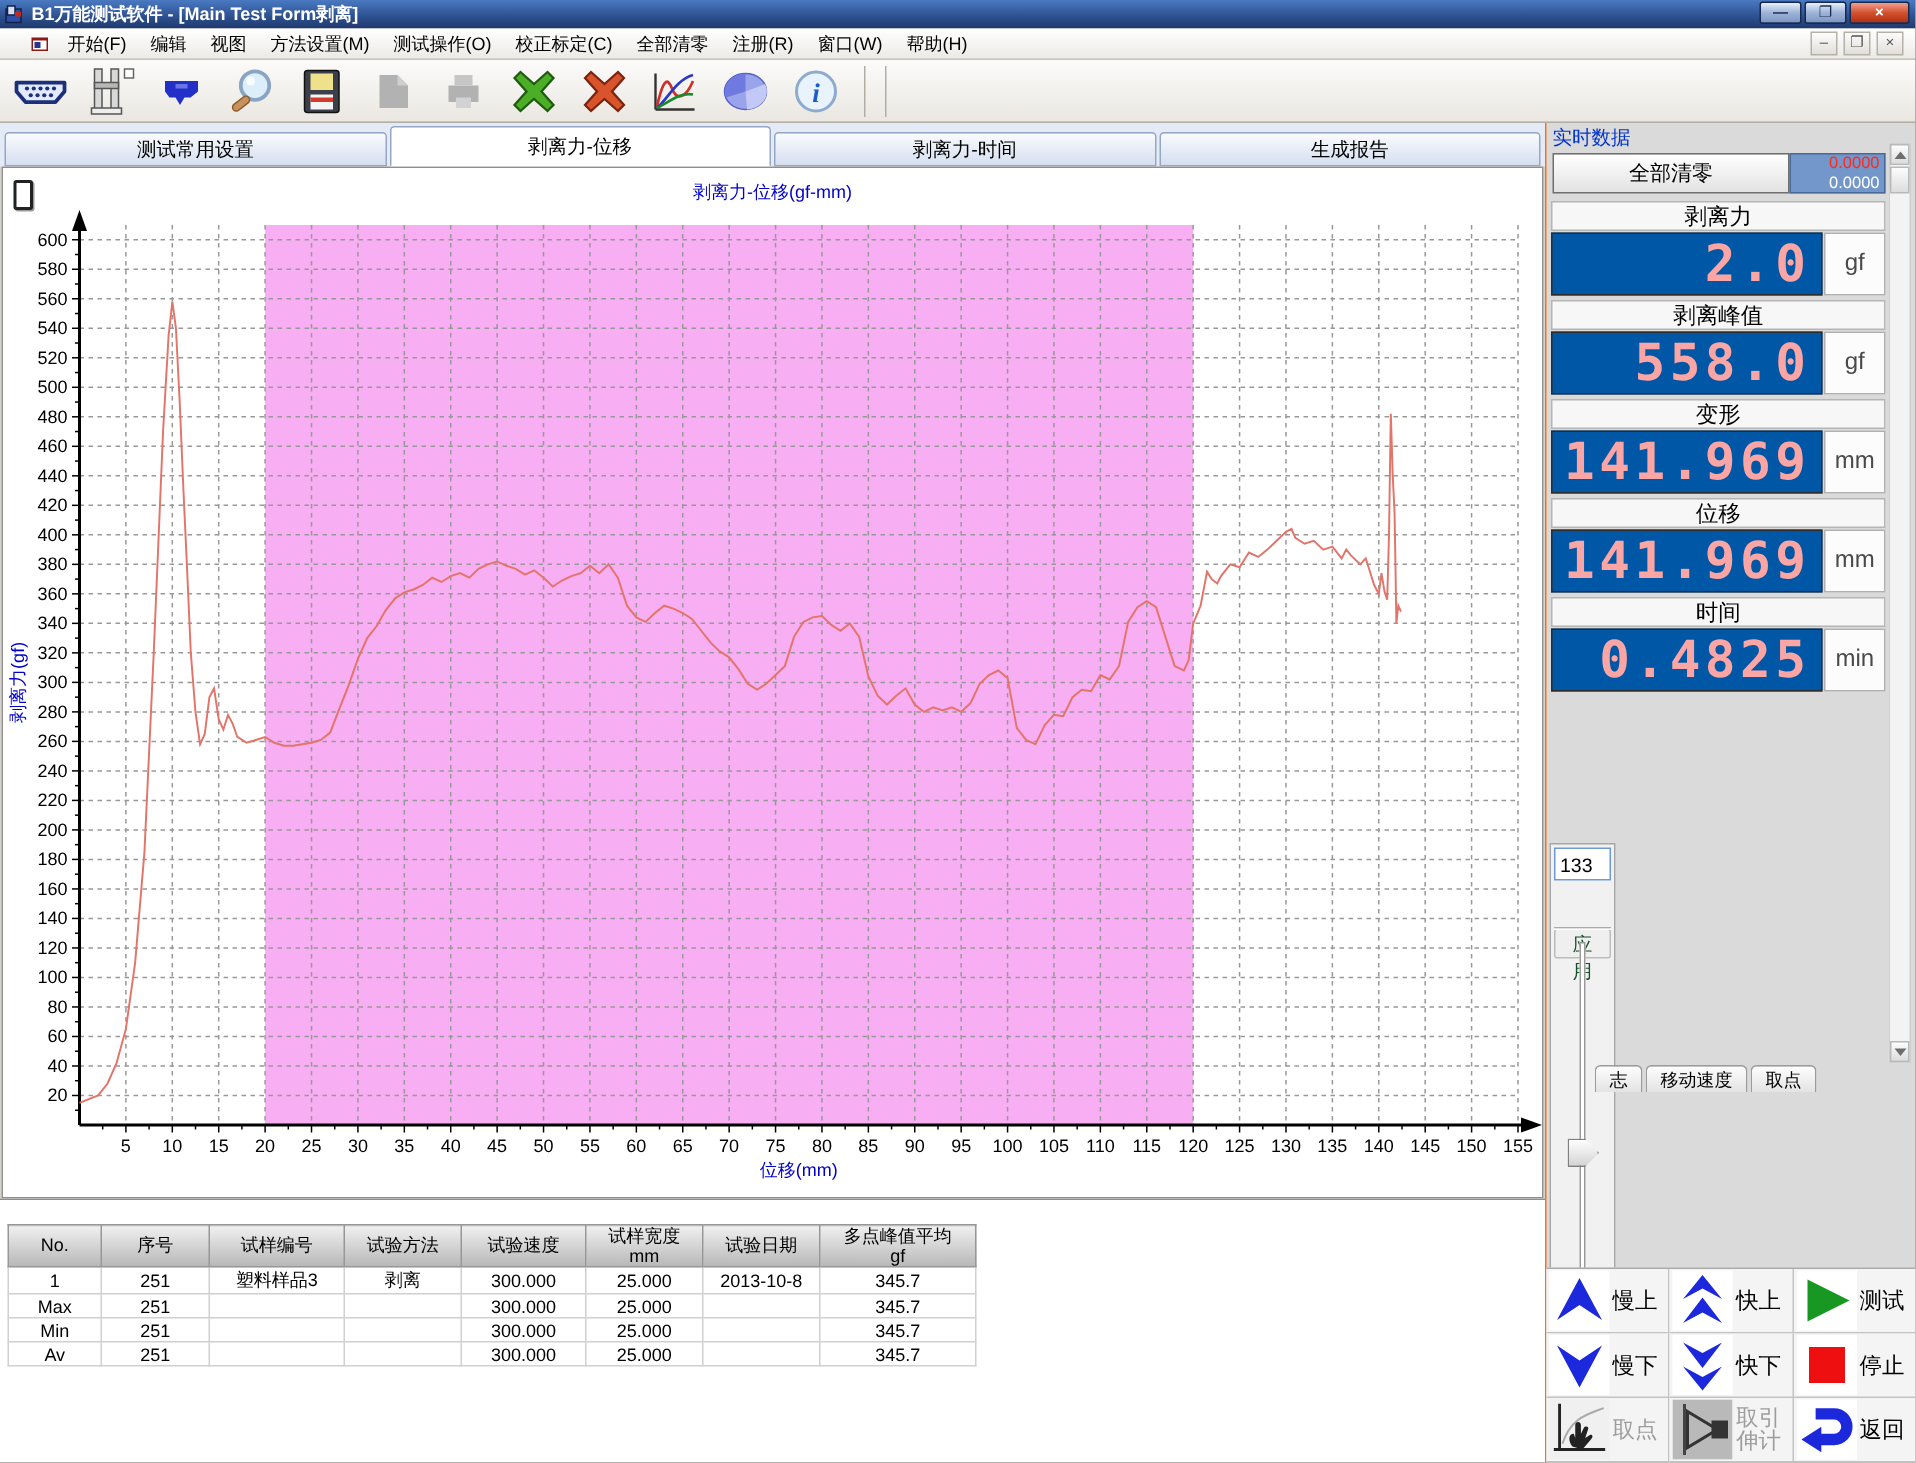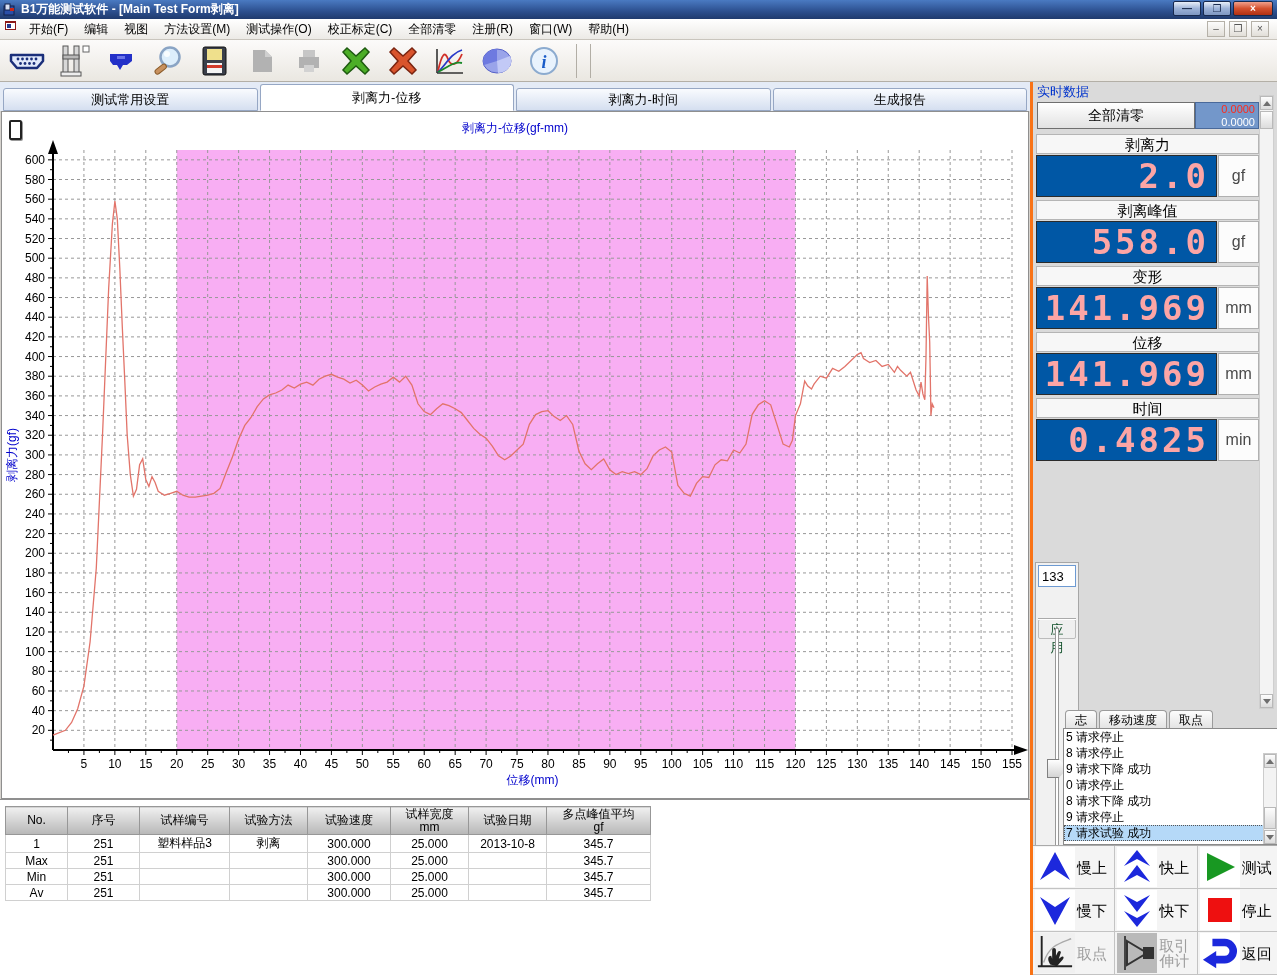--- a/index.html
+++ b/index.html
@@ -12,21 +12,21 @@
     color:#fff;font-size:12px;font-weight:bold;padding-left:3px;gap:5px;}
   .app-icon{width:13px;height:13px;display:inline-block;}
   .win-btns{position:absolute;right:4px;top:1px;display:flex;gap:2px;}
   .win-btn{width:28px;height:15px;border:1px solid #17294e;border-radius:2px;
     background:linear-gradient(#e8eff9,#9db3d8 50%,#7e97c2);color:#1a2b4e;
     font-size:10px;line-height:13px;text-align:center;font-weight:bold;}
   .win-btn.close{width:40px;background:linear-gradient(#f0a08c,#d4512f 50%,#b03014);color:#fff;}
   
   .menubar{position:absolute;left:0;top:19px;width:1277px;height:21px;
     background:linear-gradient(#ffffff,#eceae6);border-bottom:1px solid #c9c5bd;
-    display:flex;align-items:flex-start;font-size:12px;padding-left:4px;}
+    display:flex;align-items:center;font-size:12px;padding-left:20px;}
   .menu-item{padding:2px 8px;cursor:default;}
   .mdi-icon{width:13px;height:13px;margin-right:4px;}
   .mdi-btns{position:absolute;right:8px;top:2px;display:flex;gap:4px;}
   .mdi-btn{width:18px;height:16px;border:1px solid #b5b1a8;background:linear-gradient(#fcfcfc,#e2dfd9);
     font-size:10px;line-height:14px;text-align:center;color:#555;}
   
   .toolbar{position:absolute;left:0;top:40px;width:1277px;height:42px;
     background:linear-gradient(#fcfbfa,#eae7e1);border-bottom:1px solid #b3afa6;
     display:flex;align-items:center;gap:9px;padding-left:8px;}
   .tool{width:38px;height:36px;display:flex;align-items:center;justify-content:center;}
@@ -41,35 +41,35 @@
   
   .chart-panel{position:absolute;left:1px;top:111px;width:1028px;height:688px;background:#fff;
     border:1px solid #8f8f8f;}
   .chart-title{text-align:center;color:#0000cc;font-size:12px;padding-top:8px;height:26px;}
   .chart-page-icon{position:absolute;left:7px;top:8px;width:13px;height:20px;background:#fff;
     border:2px solid #222;border-radius:2px;box-shadow:1px 1px 0 #999;}
   #chart{position:absolute;left:0;top:26px;}
   
   .table-area{position:absolute;left:0;top:799px;width:1030px;height:176px;background:#fff;
     border-top:1px solid #8f8f8f;}
-  table.results{border-collapse:collapse;font-size:12px;margin-left:5px;margin-top:6px;}
+  table.results{border-collapse:collapse;font-size:12px;margin-left:5px;margin-top:16px;}
   table.results th{background:linear-gradient(#f0f0f0,#b7b7b7);border:1px solid #979797;
     font-weight:normal;white-space:pre-line;height:28px;padding:0 3px;line-height:13px;}
   table.results td{border:1px solid #d0d0d0;text-align:center;height:16px;padding:0 2px;}
   .table-side{position:absolute;left:984px;top:0;width:46px;height:176px;border-left:1px solid #999;
     background:#f7f7f7;}
   .chev-btn{position:absolute;left:5px;top:4px;width:35px;height:16px;background:linear-gradient(#fefefe,#dfeafd);
     border:1px solid #88a4cc;border-radius:3px;display:flex;align-items:center;justify-content:center;}
   .cont-row{position:absolute;left:3px;top:30px;display:flex;align-items:center;gap:3px;font-size:13px;}
   .cont-row input{width:12px;height:12px;margin:0;}
   .floppy-btn{position:absolute;left:14px;bottom:3px;width:30px;height:33px;background:#f0f0f0;
     border:1px solid #aaa;display:flex;align-items:center;justify-content:center;}
   
   .right-panel{position:absolute;left:1030px;top:82px;width:247px;height:893px;background:#dadada;
-    border-left:3px solid #f97316;}
+    border-left:1px solid #f97316;}
   .rt-header{color:#0033cc;font-size:13px;padding:1px 0 0 4px;height:18px;}
   .clear-btn{position:absolute;left:4px;top:20px;width:158px;height:27px;
     background:linear-gradient(#ffffff,#e2e2e2);border:1px solid #6f6f6f;font-size:14px;
     font-family:inherit;}
   .zero-box{position:absolute;left:162px;top:20px;width:64px;height:27px;background:#7397ca;
     border:1px solid #49699a;font-size:11px;text-align:right;padding:0 3px;line-height:13px;}
   .zero-box .v1{color:#ff2a1a;} .zero-box .v2{color:#fff;}
   .rt-scroll{position:absolute;right:3px;top:13px;width:15px;height:614px;background:#f3f3f3;
     border:1px solid #cfcfcf;}
   .scr-up,.scr-down,.scr-thumb{position:absolute;left:0;width:13px;height:14px;background:linear-gradient(#fdfdfd,#dcdcdc);
@@ -634,39 +634,20 @@
       <div class="slider-track"></div>
       <div class="slider-thumb"></div>
     </div>
 
     <div class="log-panel">
       <div class="log-tabs" id="log-tabs">
           <div class="log-tab">志</div>
           <div class="log-tab">移动速度</div>
           <div class="log-tab">取点</div>
         </div>
-      <div class="log-list" id="log-list">
-
-      <div class="log-row">5 请求停止</div>
-          <div class="log-row">8 请求停止</div>
-          <div class="log-row">9 请求下降  成功</div>
-          <div class="log-row">0 请求停止</div>
-          <div class="log-row">8 请求下降  成功</div>
-          <div class="log-row">9 请求停止</div>
-          <div class="log-row selected">7 请求试验  成功</div>
-          <div class="log-scroll">
-          <div class="scr-up" style="top:0;width:12px;">
-              <div class="tri-up"></div>
-            </div>
-          <div class="scr-thumb" style="bottom:15px;height:22px;width:12px;"></div>
-          <div class="scr-down" style="bottom:0;width:12px;">
-              <div class="tri-down"></div>
-            </div>
-        </div>
-        </div>
     </div>
 
     <div class="controls" id="controls">
         <div class="ctrl">
           <span class="cicon">
             <svg width="36" height="36" viewBox="0 0 36 36">
               <path d="M18 3 L33 31 L18 21 L3 31 Z" fill="#1c28dc"></path>
             </svg>
           </span>
           <span class="clabel">慢上</span>

